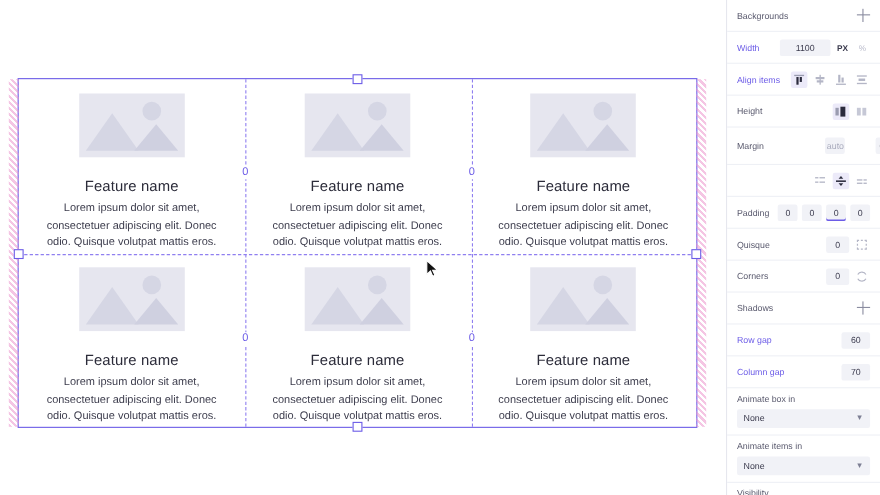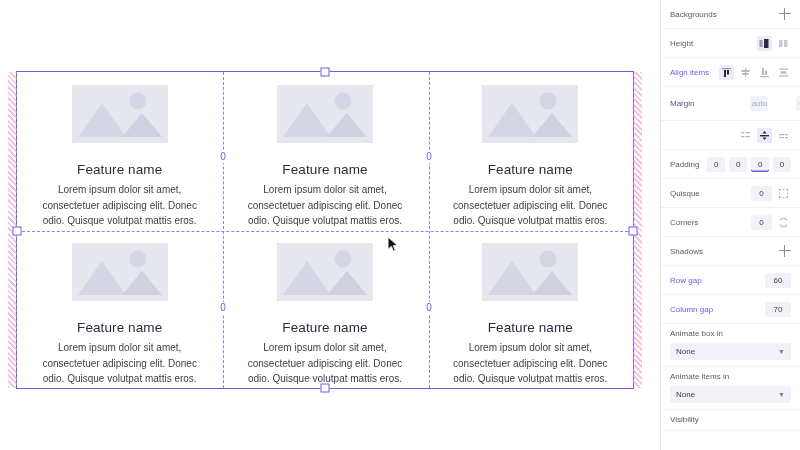--- a/index.html
+++ b/index.html
@@ -314,36 +314,26 @@
   </div>
 
   <div class="panel">
 
     <div class="row">
       <span class="lbl">Backgrounds</span>
       <span class="spacer"></span>
       <span class="plus"></span>
     </div>
 
-
-    <div class="row">
-      <span class="lbl">Height</span>
-      <span class="spacer"></span>
-      <span class="iconbtn sel">
-        <svg width="11" height="11" viewBox="0 0 11 11">
-            <rect x="0.5" y="2" width="3" height="7" fill="#9a9cb0"></rect>
-            <rect x="5" y="1" width="4.5" height="9" fill="#2b2b3d"></rect>
-          </svg>
-      </span>
-      <span class="iconbtn">
-        <svg width="11" height="11" viewBox="0 0 11 11">
-            <rect x="1" y="2" width="3.5" height="7" fill="#c6c8d6"></rect>
-            <rect x="6" y="2" width="3.5" height="7" fill="#c6c8d6"></rect>
-          </svg>
-      </span>
+    <div class="row">
+      <span class="lbl accent">Width</span>
+      <span class="spacer"></span>
+      <span class="field wide">1100</span>
+      <span class="unit">PX</span>
+      <span class="unit off">%</span>
     </div>
 
     <div class="row">
       <span class="lbl accent">Align items</span>
       <span class="spacer"></span>
       <span class="iconbtn sel">
         <svg width="11" height="11" viewBox="0 0 11 11">
             <rect x="1" y="1" width="9" height="1.2" fill="#9a9cb0"></rect>
             <rect x="3" y="3" width="2" height="7" fill="#2b2b3d"></rect>
             <rect x="6" y="3" width="2" height="4.5" fill="#2b2b3d"></rect>
@@ -361,20 +351,37 @@
             <rect x="1" y="9" width="9" height="1.2" fill="#b4b6c6"></rect>
             <rect x="3" y="1" width="2" height="7" fill="#b4b6c6"></rect>
             <rect x="6" y="3.5" width="2" height="4.5" fill="#b4b6c6"></rect>
           </svg>
       </span>
       <span class="iconbtn">
         <svg width="11" height="11" viewBox="0 0 11 11">
             <rect x="1" y="1.5" width="9" height="1.2" fill="#b4b6c6"></rect>
             <rect x="1" y="8.3" width="9" height="1.2" fill="#b4b6c6"></rect>
             <rect x="2.5" y="4.4" width="6" height="2.2" fill="#b4b6c6"></rect>
+          </svg>
+      </span>
+    </div>
+
+    <div class="row">
+      <span class="lbl">Height</span>
+      <span class="spacer"></span>
+      <span class="iconbtn sel">
+        <svg width="11" height="11" viewBox="0 0 11 11">
+            <rect x="0.5" y="2" width="3" height="7" fill="#9a9cb0"></rect>
+            <rect x="5" y="1" width="4.5" height="9" fill="#2b2b3d"></rect>
+          </svg>
+      </span>
+      <span class="iconbtn">
+        <svg width="11" height="11" viewBox="0 0 11 11">
+            <rect x="1" y="2" width="3.5" height="7" fill="#c6c8d6"></rect>
+            <rect x="6" y="2" width="3.5" height="7" fill="#c6c8d6"></rect>
           </svg>
       </span>
     </div>
 
     <div class="row tall">
       <span class="lbl">Margin</span>
       <span class="spacer"></span>
       <span class="field num2 muted">auto</span>
       <span class="field num2">0</span>
       <span class="field num2 underline">0</span>

